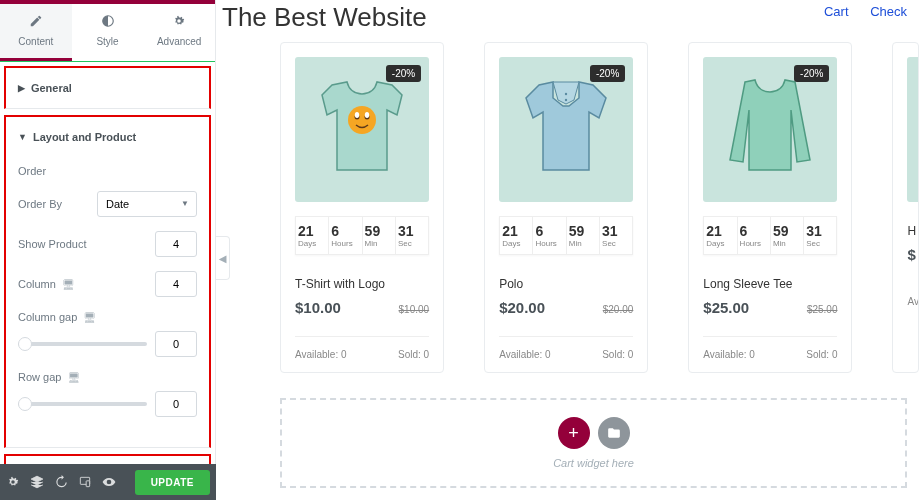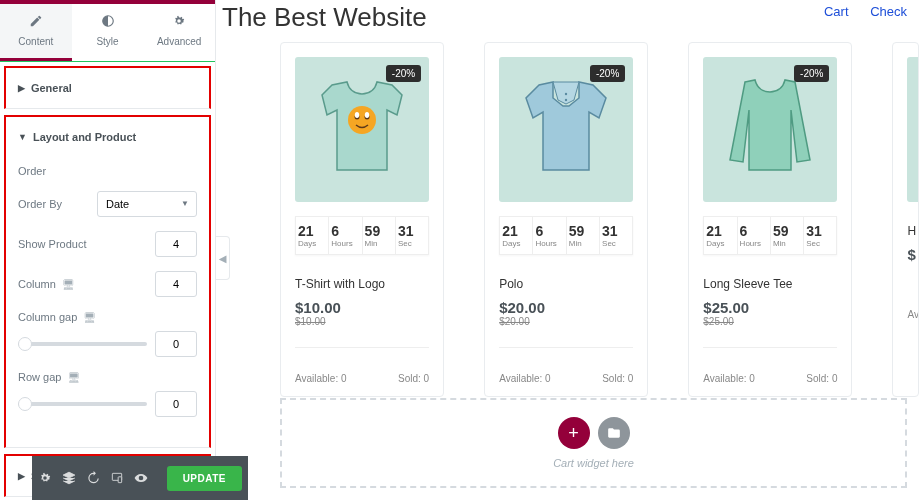--- a/index.html
+++ b/index.html
@@ -31,21 +31,21 @@
 .device-icon { font-size: 10px; color: #a4afb7; margin-left: 6px; }
 
 .slider-row { margin-bottom: 14px; }
 .slider-top { display: flex; align-items: center; justify-content: space-between; font-size: 11px; color: #6d7882; margin-bottom: 8px; }
 .slider-track { display: flex; align-items: center; gap: 8px; }
 .range { flex: 1; -webkit-appearance: none; height: 4px; background: #d5dadf; border-radius: 2px; }
 .range::-webkit-slider-thumb { -webkit-appearance: none; width: 14px; height: 14px; background: #fff; border: 1px solid #d5dadf; border-radius: 50%; cursor: pointer; }
 
 .need-help { text-align: center; padding: 30px 0; font-size: 11px; color: #6d7882; }
 
-.bottom-bar { position: absolute; bottom: 0; left: 0; width: 216px; background: #495157; display: flex; align-items: center; height: 44px; padding: 0 6px; gap: 10px; margin-left: 32px; }
+.bottom-bar { position: absolute; bottom: 0; left: 0; width: 216px; background: #495157; display: flex; align-items: center; height: 36px; padding: 0 6px; gap: 10px; }
 .bottom-bar svg { opacity: .8; }
 .update-btn { margin-left: auto; background: #39b54a; color: #fff; border: none; padding: 7px 16px; font-size: 10px; font-weight: 700; border-radius: 3px; letter-spacing: .5px; }
 
 .collapse-handle { position: absolute; left: 216px; top: 236px; width: 14px; height: 44px; background: #fff; border: 1px solid #e6e9ec; border-left: none; border-radius: 0 4px 4px 0; display: flex; align-items: center; justify-content: center; font-size: 10px; color: #a4afb7; cursor: pointer; }
 
 .main { position: absolute; left: 216px; top: 0; right: 0; height: 500px; overflow: hidden; padding-left: 6px; }
 .page-title { font-size: 26px; color: #333; padding: 2px 0 4px 0; font-weight: 400; }
 .nav-links { position: absolute; top: 4px; right: 12px; font-size: 13px; }
 .nav-links a { color: #1d4ed8; text-decoration: none; margin-left: 18px; }
 
@@ -55,24 +55,24 @@
 .prod-img { margin: 14px; height: 145px; background: #c9e4dd; border-radius: 3px; position: relative; display: flex; align-items: center; justify-content: center; }
 .badge { position: absolute; top: 8px; right: 8px; background: #2d2d2d; color: #fff; font-size: 10px; padding: 3px 6px; border-radius: 3px; }
 
 .countdown { margin: 0 14px; display: flex; background: #fff; border: 1px solid #eee; box-shadow: 0 1px 2px rgba(0,0,0,.04); }
 .cd-cell { flex: 1; text-align: left; padding: 6px 2px; border-right: 1px solid #eee; }
 .cd-cell:last-child { border-right: none; }
 .cd-num { font-size: 14px; font-weight: 700; color: #333; }
 .cd-lbl { font-size: 8px; color: #888; }
 
 .prod-name { margin: 22px 14px 8px; font-size: 12px; color: #333; }
-.price-row { margin: 0 14px; display: flex; align-items: baseline; justify-content: space-between; flex-direction: column; }
+.price-row { margin: 0 14px; display: flex; align-items: baseline; justify-content: space-between; }
 .price { font-size: 15px; font-weight: 700; }
 .old-price { font-size: 10px; color: #888; text-decoration: line-through; }
-.avail-row { margin: 20px 14px 4px; display: flex; justify-content: space-between; font-size: 10px; color: #888; border-top: 1px solid #eee; padding-top: 25px; }
+.avail-row { margin: 20px 14px 4px; display: flex; justify-content: space-between; font-size: 10px; color: #888; border-top: 1px solid #eee; padding-top: 12px; }
 
 .drop-zone { position: absolute; left: 64px; right: 12px; top: 398px; height: 90px; border: 2px dashed #d5dadf; display: flex; flex-direction: column; align-items: center; justify-content: center; gap: 8px; }
 .dz-icons { display: flex; gap: 8px; }
 .circle-btn { width: 32px; height: 32px; border-radius: 50%; display: flex; align-items: center; justify-content: center; color: #fff; cursor: pointer; }
 .circle-btn.add { background: #94003a; font-size: 18px; }
 .circle-btn.folder { background: #8e959b; }
 .dz-text { font-size: 11px; color: #a4afb7; font-style: italic; }
 </style>
 </head>
 <body>

